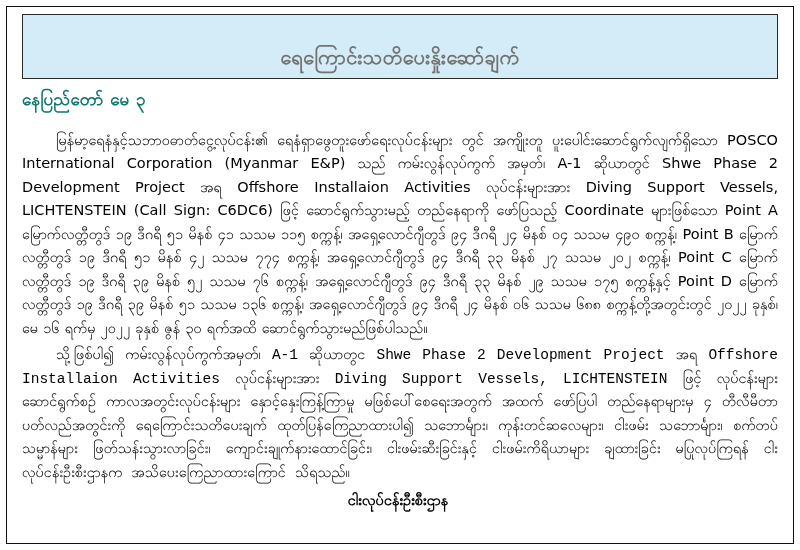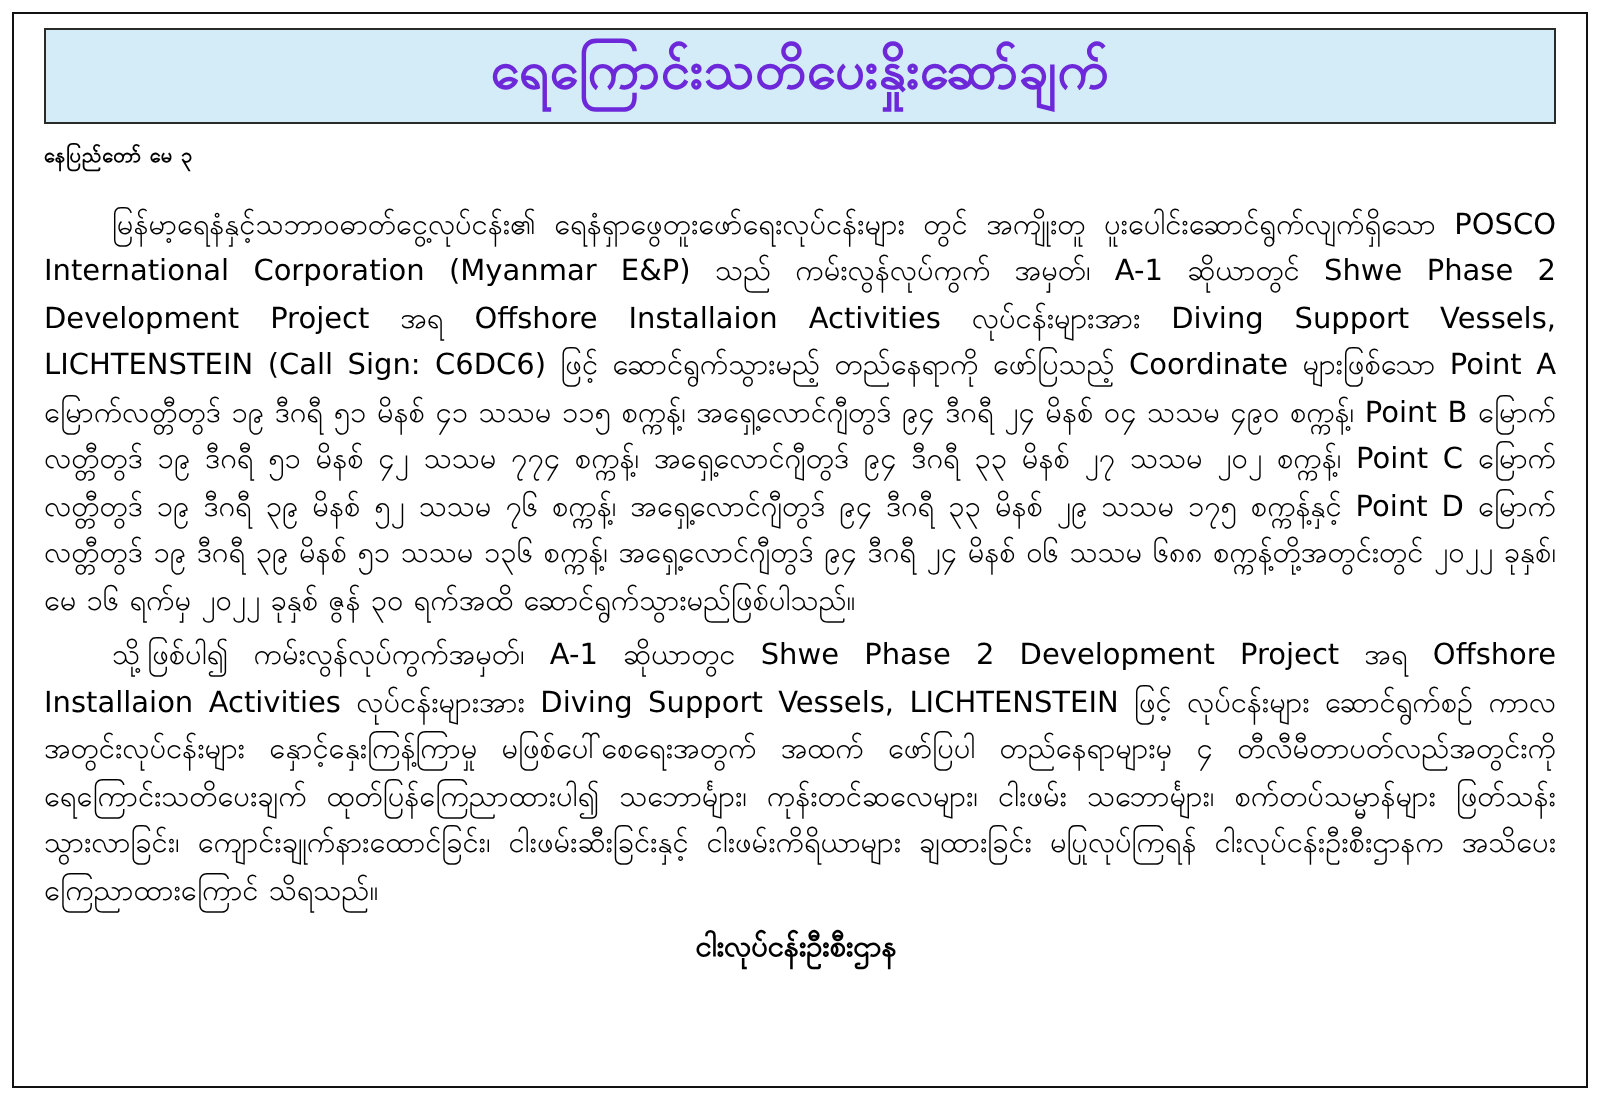--- a/index.html
+++ b/index.html
@@ -39,49 +39,51 @@
   }
   .title-band {
     background: #d4ecf7;
     border: 1px solid #2a2a2a;
     text-align: center;
     padding: 7px 4px 9px 4px;
     box-sizing: border-box;
   }
   .title-band .title-text {
     font-family: "DejaVu Sans", sans-serif;
-    font-size: 26px;
+    font-size: 20px;
     font-weight: bold;
-    color: #6d28d9;
+    color: #737373;
     letter-spacing: 0.5px;
     line-height: 1.15;
     white-space: nowrap;
+    margin-top: 24px;
   }
   .dateline {
     margin-top: 9px;
-    font-size: 10px;
+    font-size: 17px;
     font-weight: bold;
-    color: #000000;
+    color: #0f766e;
     letter-spacing: 0.5px;
   }
   .body-block {
     margin-top: 2px;
   }
   p.para {
     margin: 16px 0 1px 0;
     font-size: 14.5px;
     line-height: 1.62;
     color: #000000;
     text-align: justify;
     text-justify: inter-word;
     text-indent: 34px;
     word-spacing: 0.5px;
   }
   p.para.second {
     margin-top: 4px;
+    font-family: Liberation Mono, monospace;
   }
   .signature {
     margin-top: 6px;
     text-align: center;
     font-size: 14.5px;
     font-weight: bold;
     color: #000000;
     padding-right: 4px;
   }
 </style>

